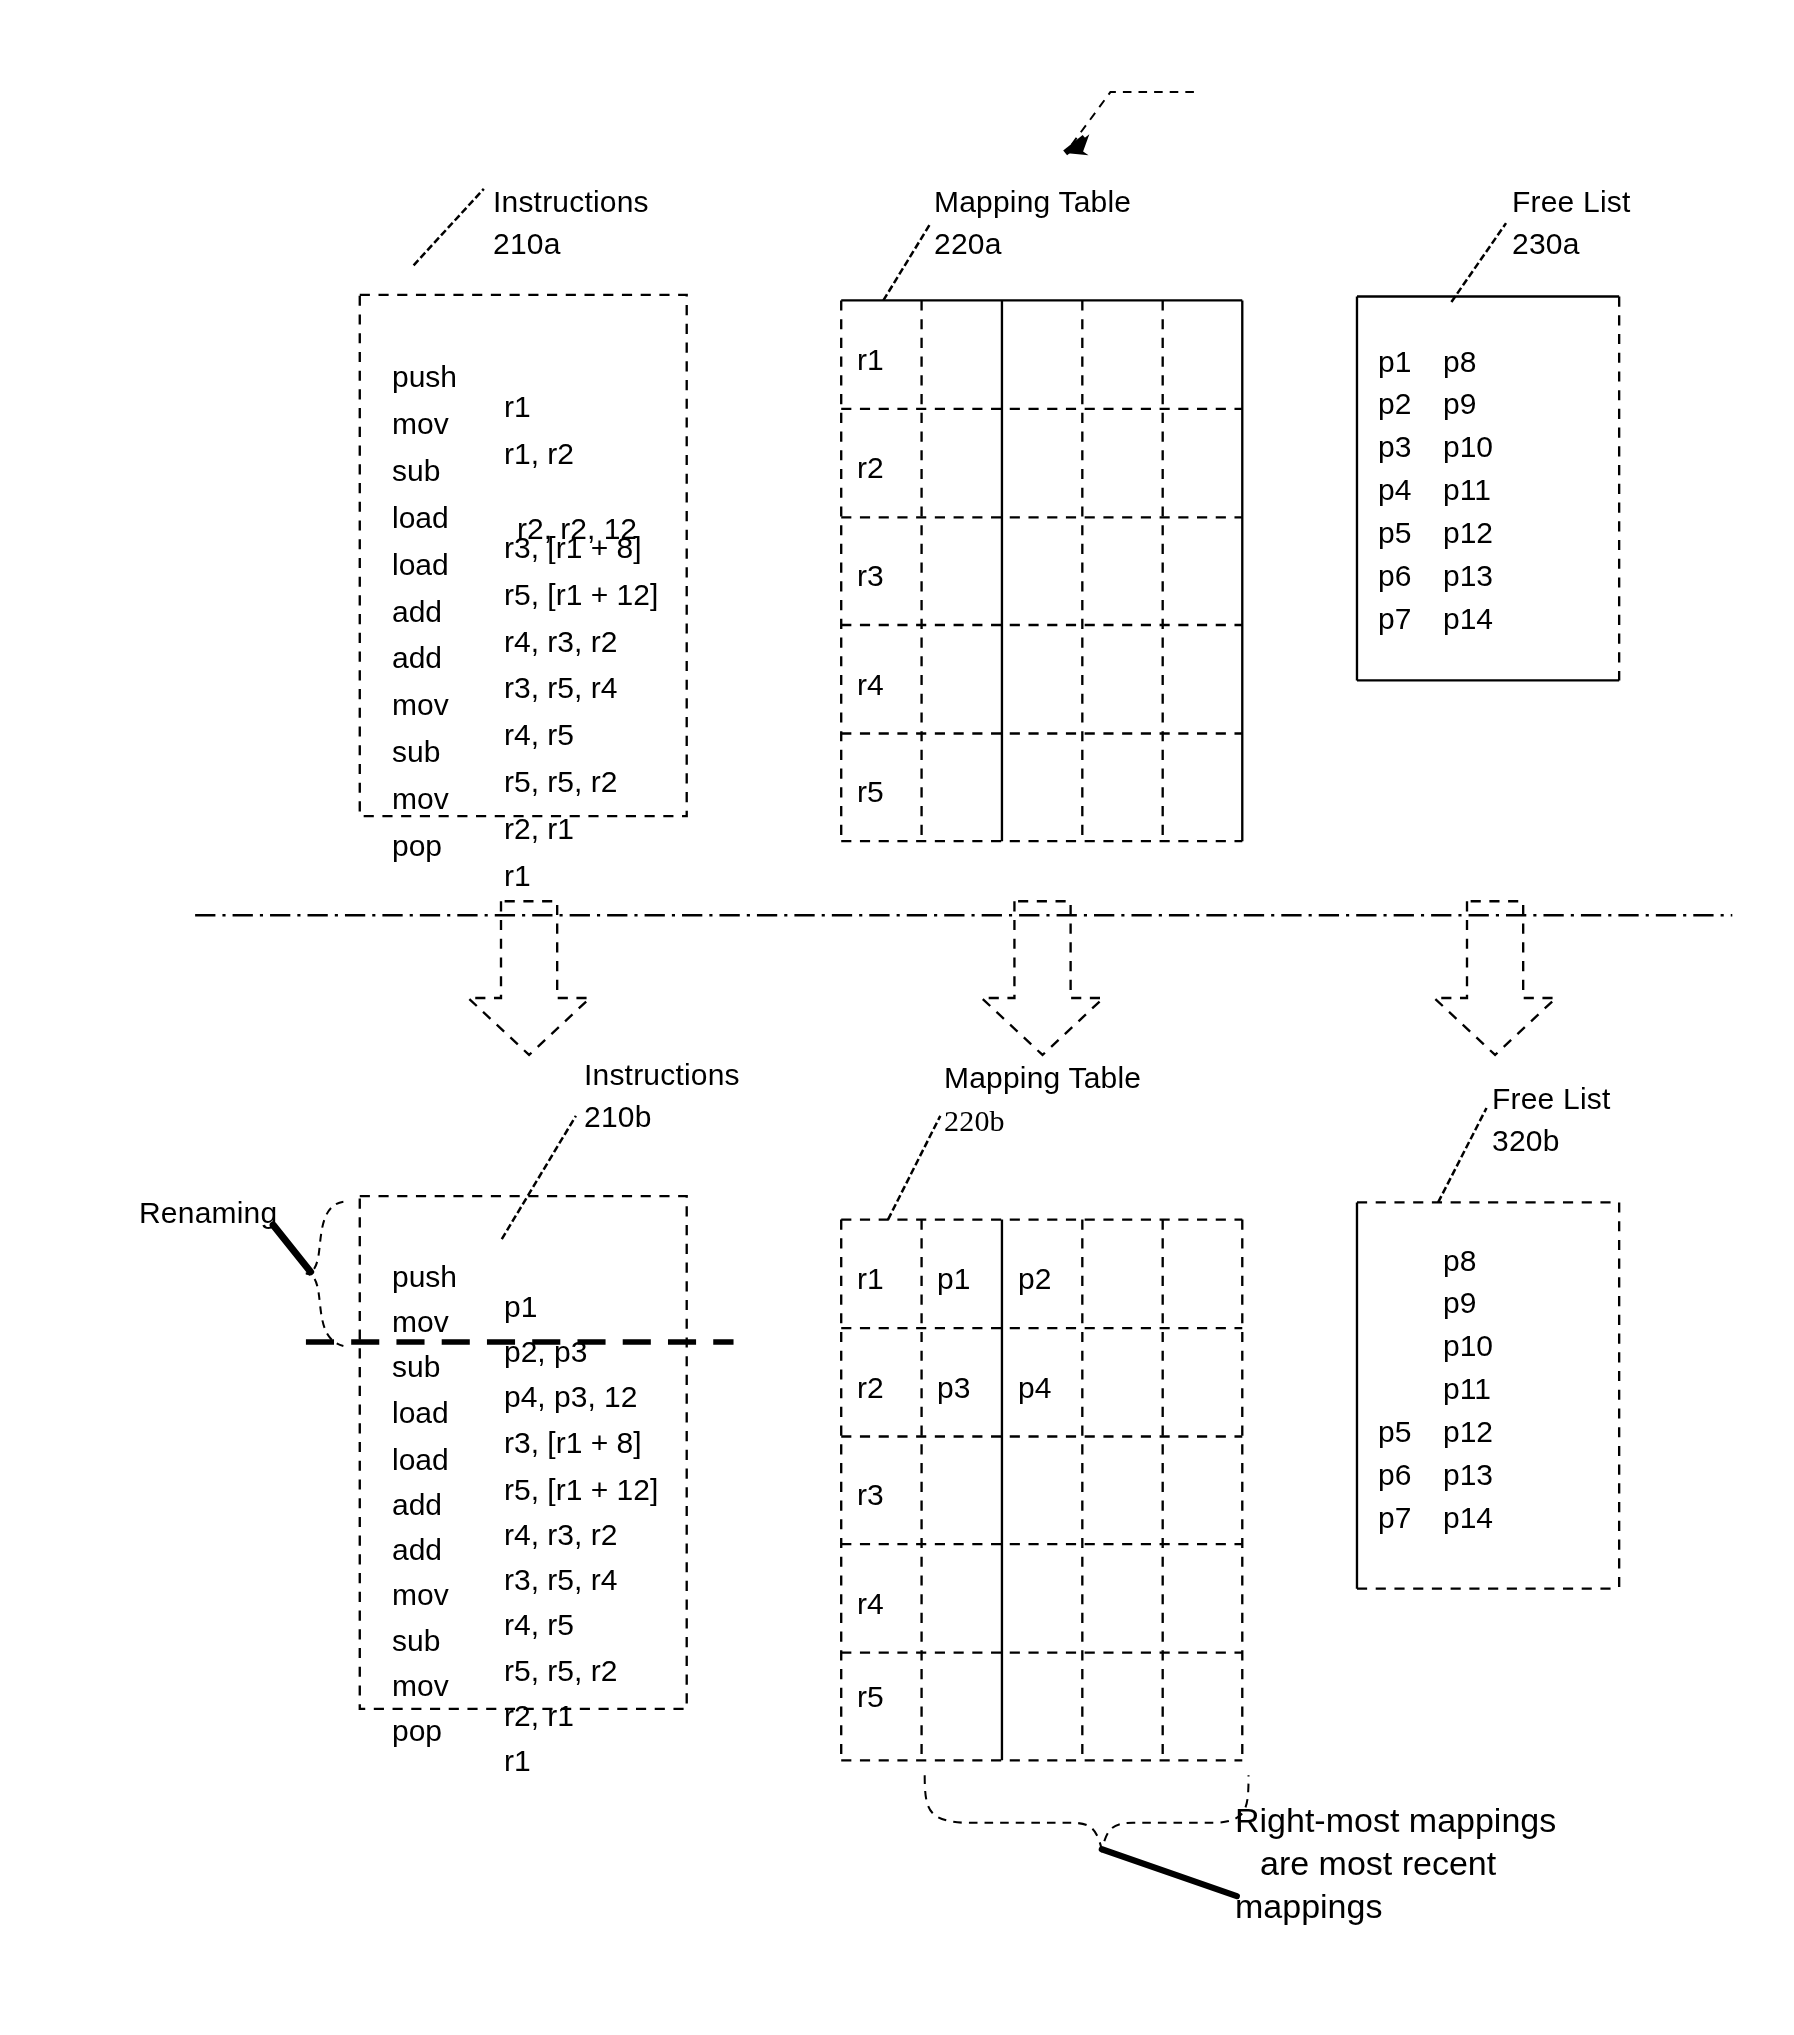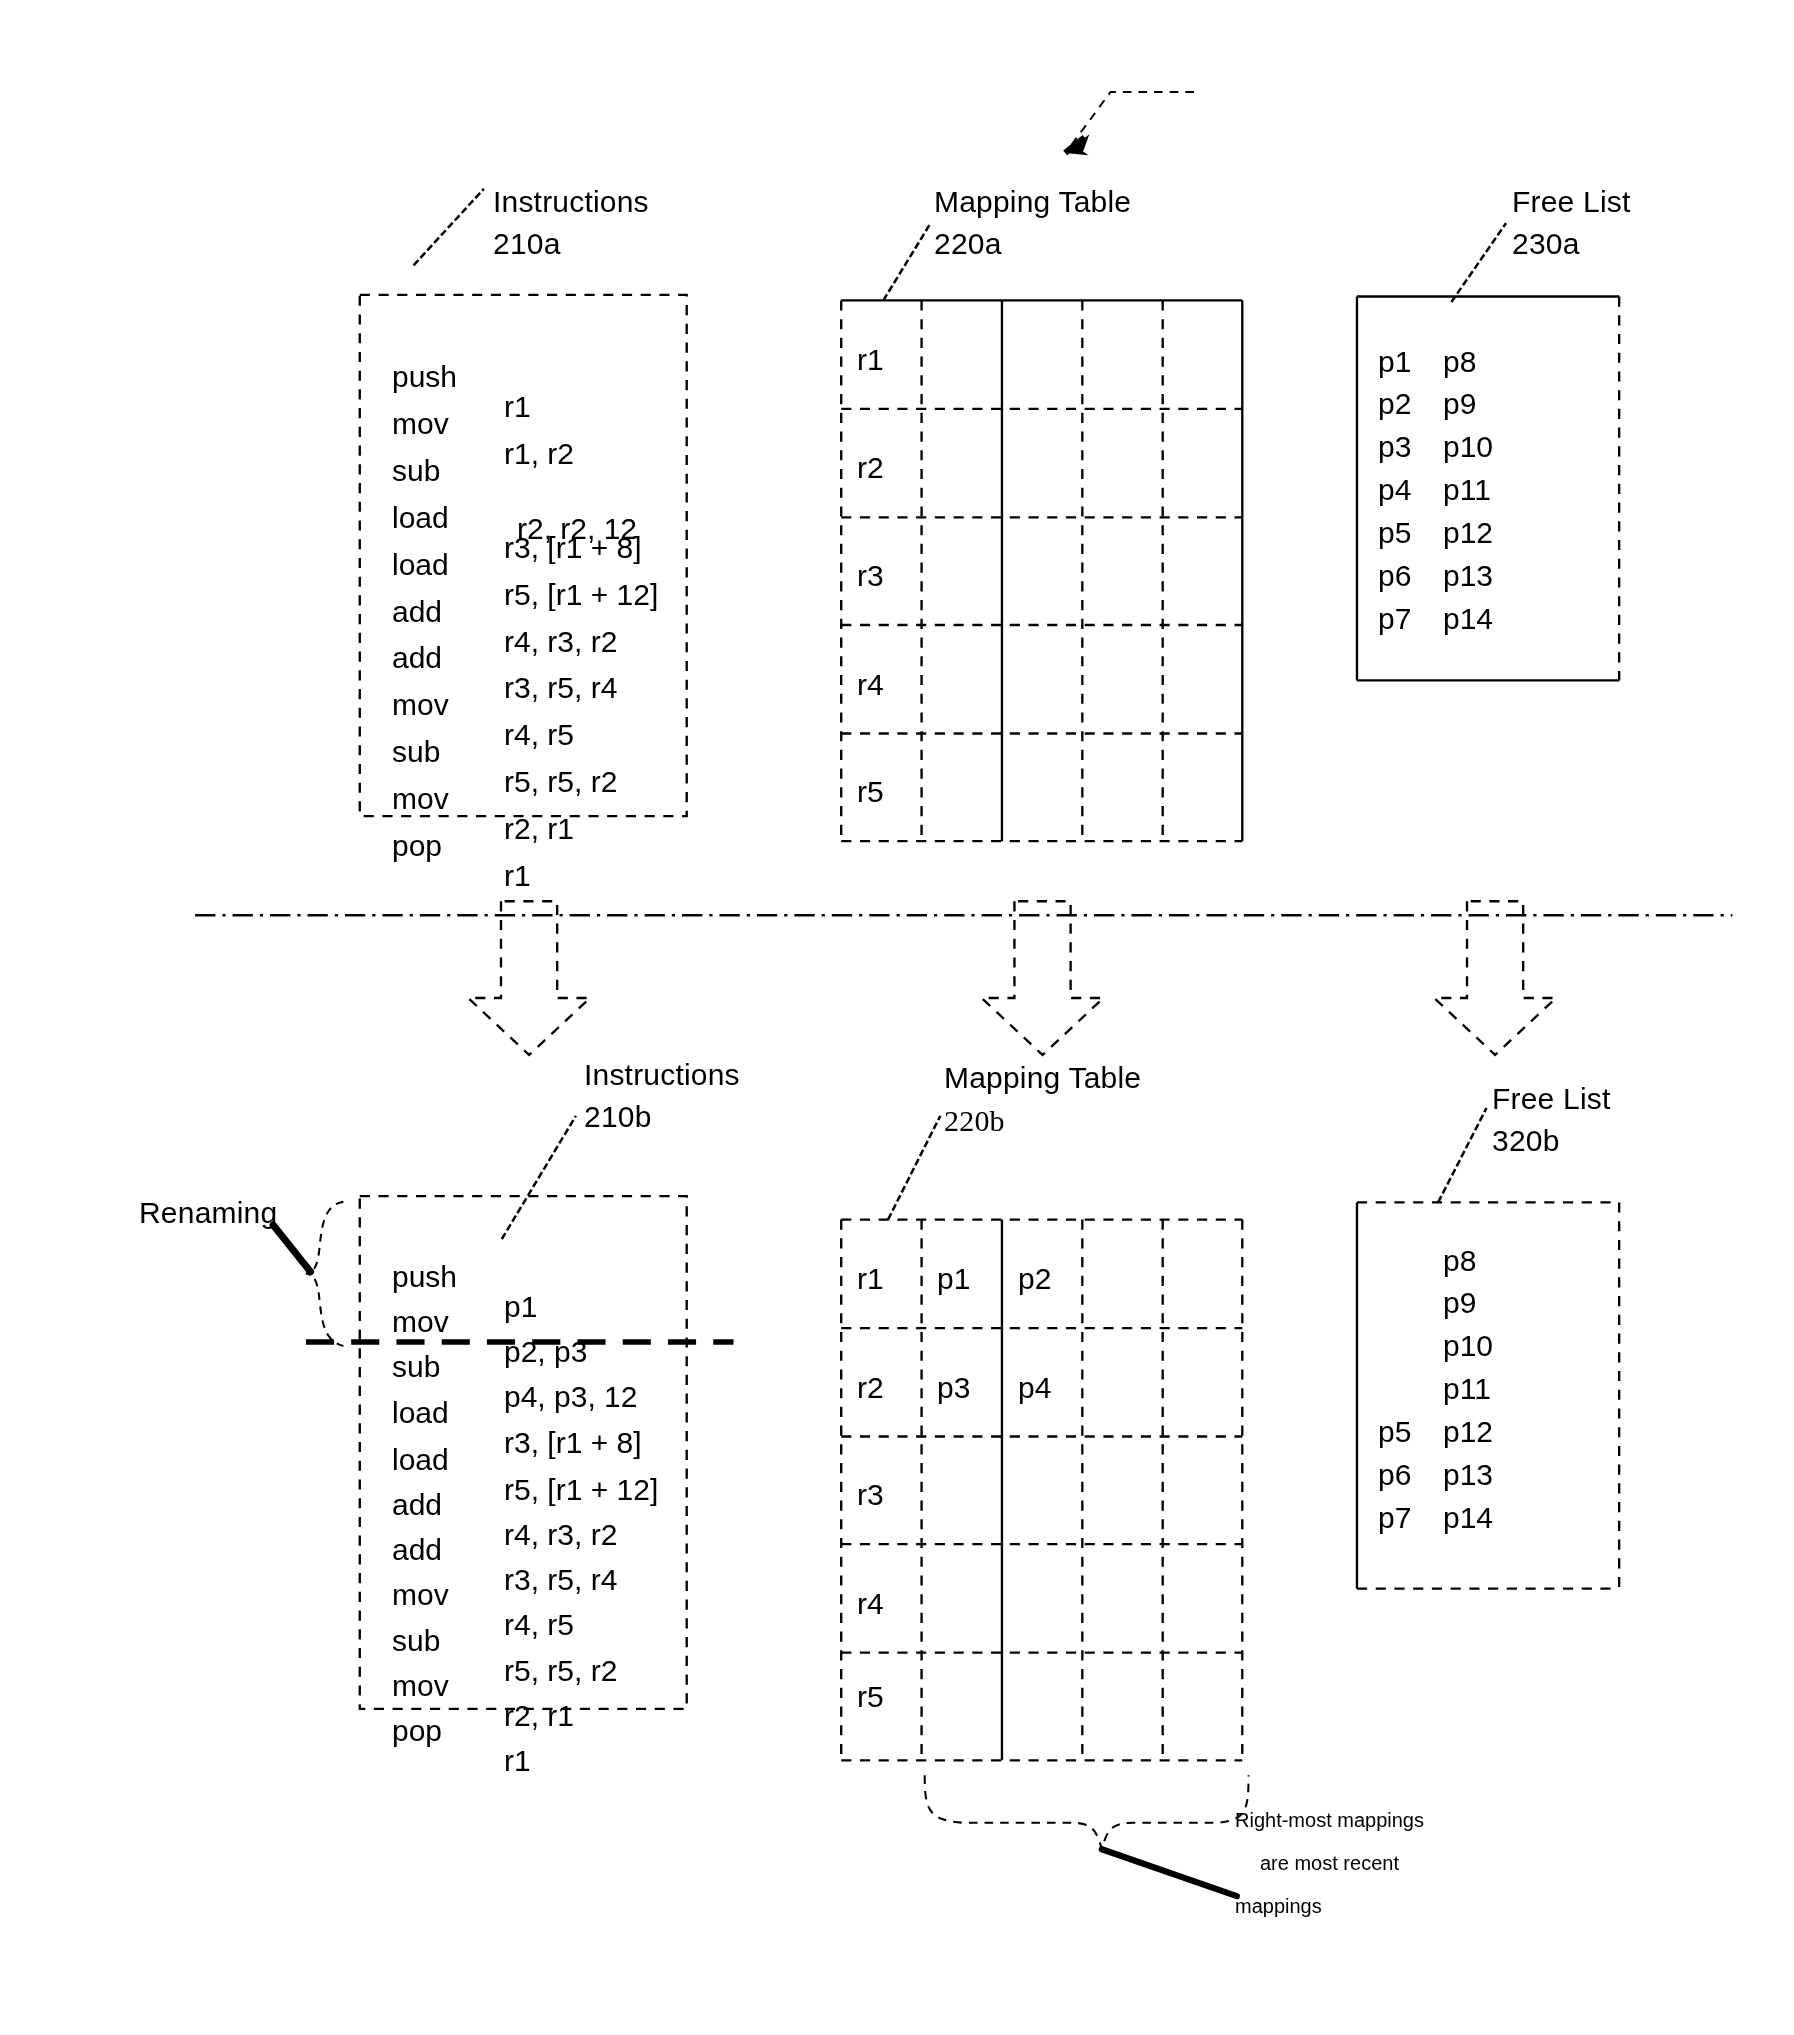--- a/index.html
+++ b/index.html
@@ -55,21 +55,21 @@
     white-space: pre;
   }
   .fl-text {
     position: absolute;
     font-size: 30px;
     line-height: 30px;
     white-space: pre;
   }
   .note {
     position: absolute;
-    font-size: 20px;
+    font-size: 34px;
     line-height: 43px;
     white-space: pre;
   }
 </style>
 </head>
 <body>
 
 <div id="page">
 
   <svg class="svg-layer" viewBox="0 0 2299 2608" xmlns="http://www.w3.org/2000/svg">

